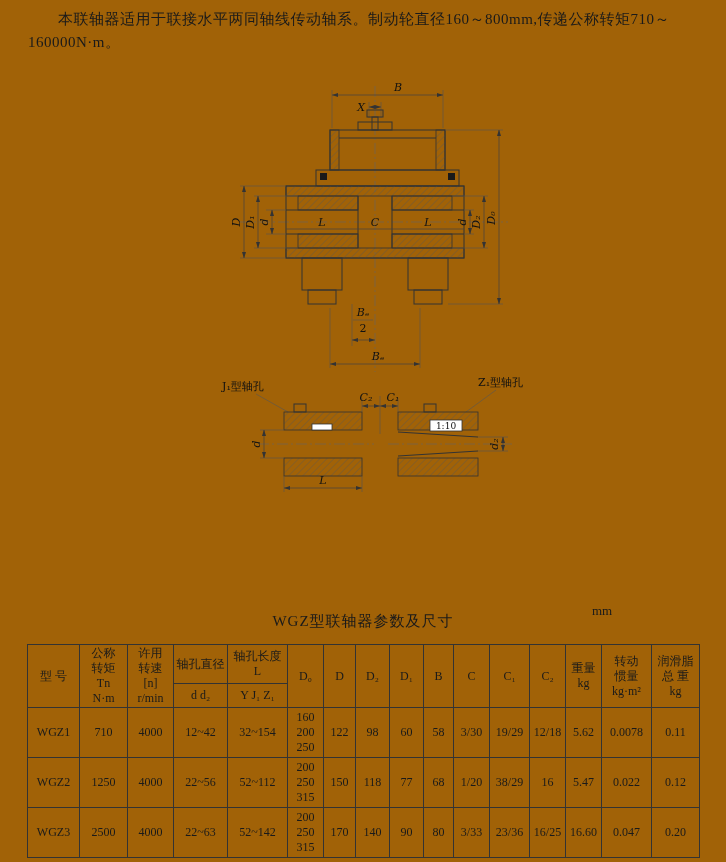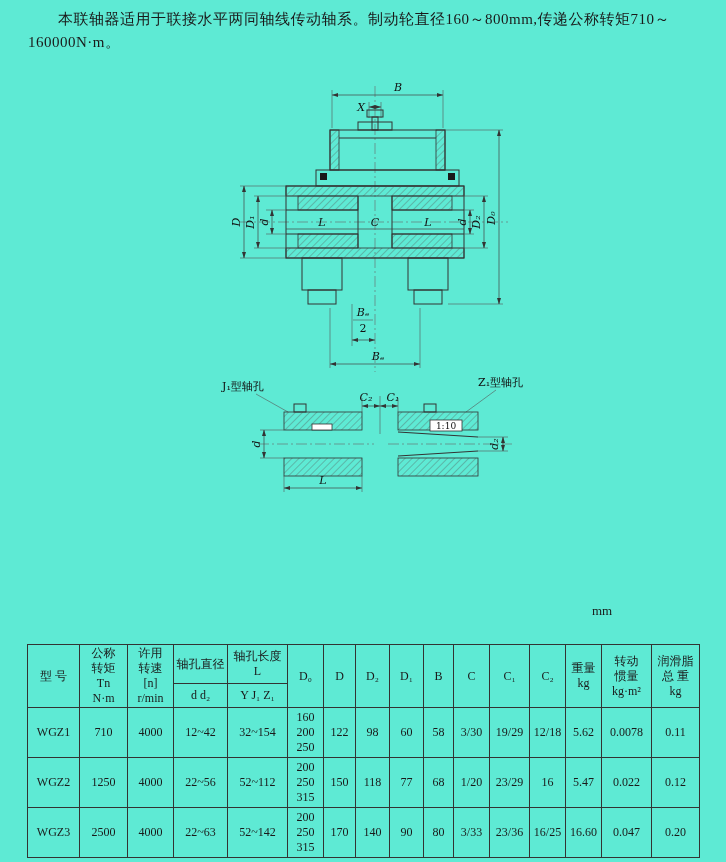--- a/index.html
+++ b/index.html
@@ -1,18 +1,18 @@
 <!DOCTYPE html>
 <html><head>
 <meta charset="utf-8">
 <style>
   * { margin:0; padding:0; box-sizing:border-box; }
   html,body { background:#fff; }
   body { width:726px; height:862px; font-family:"Liberation Serif", serif; color:#1a1a1a; }
-  .page { position:relative; width:726px; height:862px; background:#5eead4; overflow:hidden; }
+  .page { position:relative; width:726px; height:862px; background:#a16207; overflow:hidden; }
   .intro { position:absolute; top:8px; left:28px; width:674px; font-size:15px; line-height:1.55; text-indent:2em; letter-spacing:0.5px; }
   svg.dwg { position:absolute; top:0; left:0; }
   .dwg .s     { stroke:#333; stroke-width:1; fill:none; }
   .dwg .thin  { stroke:#555; stroke-width:0.6; fill:none; }
   .dwg .dim   { stroke:#444; stroke-width:0.7; fill:none; }
   .dwg .cl    { stroke:#666; stroke-width:0.6; fill:none; stroke-dasharray:11 3 2 3; }
   .dwg .hatch { fill:url(#h); stroke:#333; stroke-width:0.8; }
   .dwg .solid { fill:#1a1a1a; stroke:none; }
   .dwg .white { fill:#fff; stroke:#333; stroke-width:0.8; }
   .dwg text { font-family:"DejaVu Serif", serif; font-size:11px; fill:#111; }
@@ -170,20 +170,21 @@
       <line class="thin" x1="362" y1="398" x2="362" y2="412"></line>
       <line class="thin" x1="380" y1="396" x2="380" y2="434"></line>
       <line class="thin" x1="398" y1="398" x2="398" y2="412"></line>
       <line class="dim" x1="362" y1="406" x2="380" y2="406" marker-start="url(#arr)" marker-end="url(#arr)"></line>
       <line class="dim" x1="380" y1="406" x2="398" y2="406" marker-start="url(#arr)" marker-end="url(#arr)"></line>
       <text class="it" x="366" y="401" text-anchor="middle">C₂</text>
       <text class="it" x="393" y="401" text-anchor="middle">C₁</text>
     </g>
   </svg>
 
+  <div class="title-row">WGZ型联轴器参数及尺寸</div>
   <div class="unit">mm</div>
 
   <table class="params">
     <colgroup>
       <col style="width:52px">
         <col style="width:48px">
         <col style="width:46px">
         <col style="width:54px">
       <col style="width:60px">
         <col style="width:36px">
@@ -262,21 +263,21 @@
         <td>22~56</td>
         <td>52~112</td>
         <td class="pre">200
 250
 315</td>
         <td>150</td>
         <td>118</td>
         <td>77</td>
         <td>68</td>
         <td>1/20</td>
-        <td>23/29</td>
+        <td>38/29</td>
         <td>16</td>
         <td>5.47</td>
         <td>0.022</td>
         <td>0.12</td>
       </tr>
       <tr>
         <td>WGZ3</td>
         <td>2500</td>
         <td>4000</td>
         <td>22~63</td>

